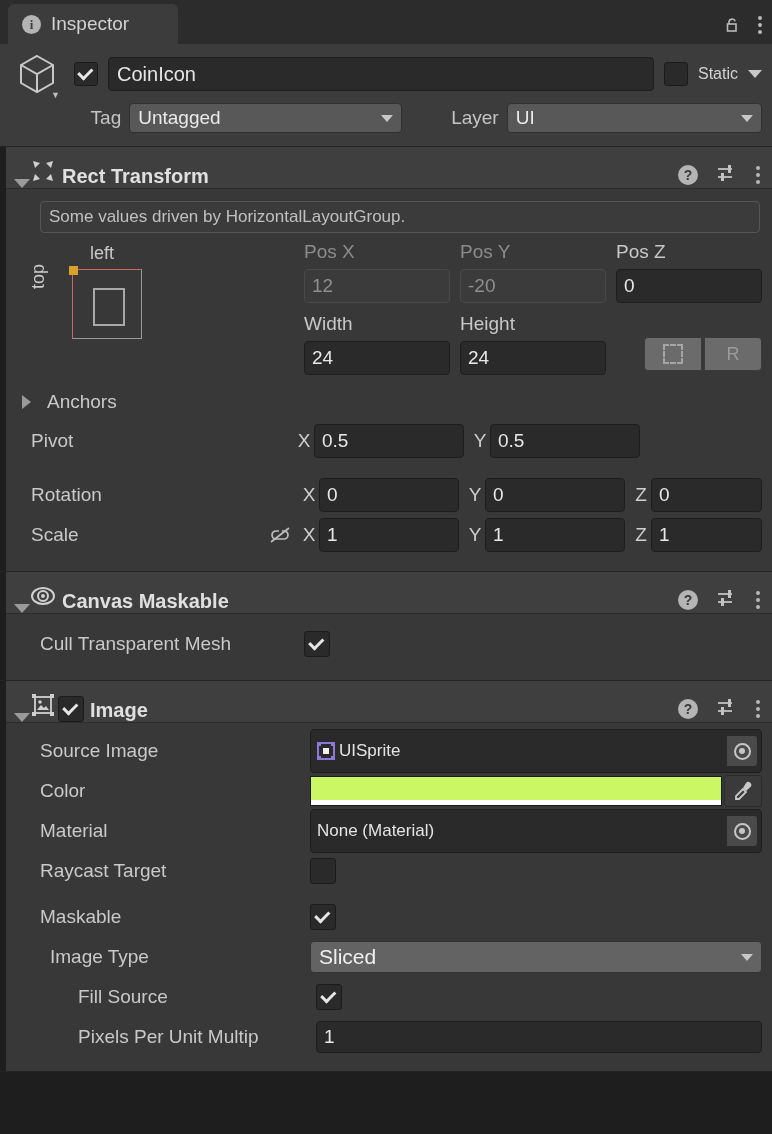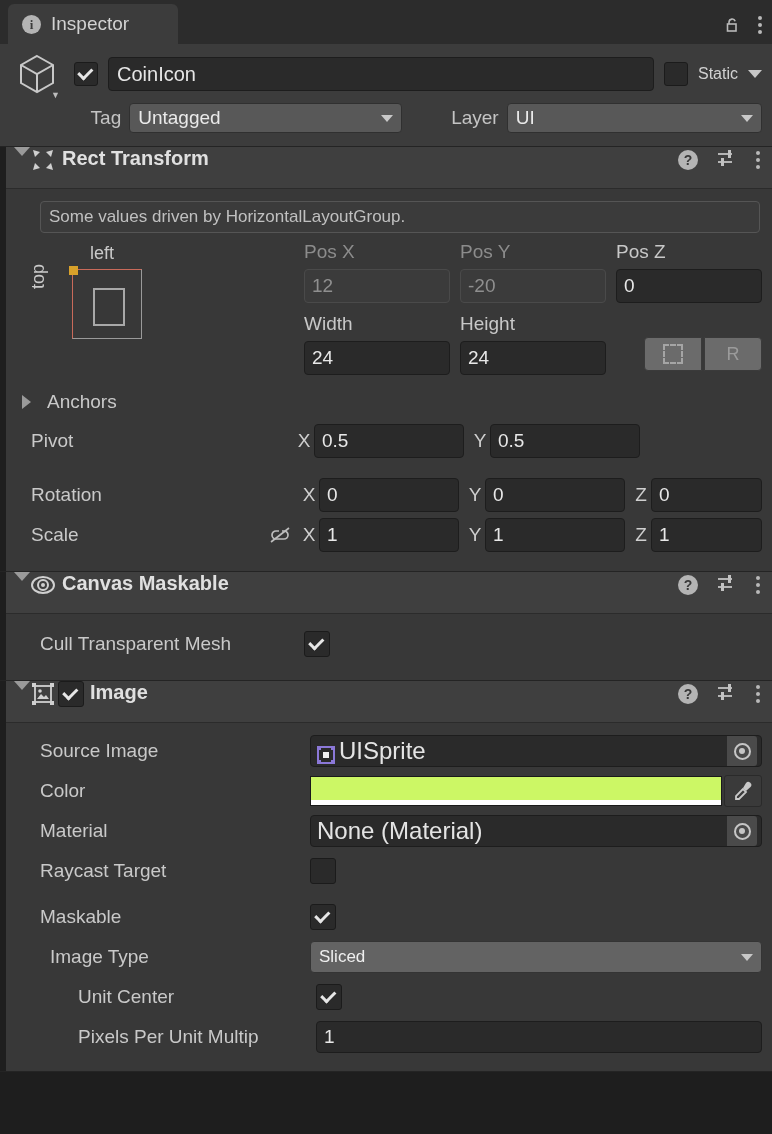--- a/index.html
+++ b/index.html
@@ -85,21 +85,21 @@
   .caret-dn.sm { border-left-width: 6px; border-right-width: 6px; border-top-width: 7px; }
 
   
   .page { background: #1e1e1e; }
   .comp { background: #383838; border-bottom: 1px solid #242424; position: relative; }
   .comp::before {
     content: ""; position: absolute; left: 0; top: 0; bottom: 0;
     width: 6px; background: #1e1e1e;
   }
   .comp-head {
-    height: 42px; background: #3f3f3f; display: flex; align-items: flex-start;
+    height: 42px; background: #3f3f3f; display: flex; align-items: flex-end;
     padding-left: 14px; gap: 0; border-bottom: 1px solid #2b2b2b;
   }
   .foldout {
     width: 0; height: 0; border-left: 8px solid transparent;
     border-right: 8px solid transparent; border-top: 9px solid #9a9a9a;
     flex: none; cursor: pointer;
   }
   .comp-title { color: #e0e0e0; font-size: 20px; font-weight: bold; margin-left: 6px; }
   .comp-head-right {
     margin-left: auto; display: flex; align-items: center; gap: 18px; padding-right: 12px;
@@ -156,23 +156,23 @@
 
   .prop-row { display: flex; align-items: center; height: 40px; gap: 0; }
   .prop-label { color: #c9c9c9; font-size: 19px; }
   .axis { color: #cfcfcf; font-size: 19px; width: 20px; text-align: center; flex: none; }
   .anchors-row { display: flex; align-items: center; height: 38px; gap: 8px; }
 
   
   .img-row { display: flex; align-items: center; height: 40px; }
   .img-label { color: #c9c9c9; font-size: 19px; flex: none; }
   .objfield {
-    flex: 1; height: 32px; background: #2a2a2a; border: 1px solid #1d1d1d; border-radius: 4px;
+    flex: 1; height: 44px; background: #2a2a2a; border: 1px solid #1d1d1d; border-radius: 4px;
     display: flex; align-items: center; padding: 0 4px 0 6px; gap: 4px;
-    color: #e4e4e4; font-size: 24px;
+    color: #e4e4e4; font-size: 17px;
   }
   .obj-pick {
     width: 30px; height: 30px; flex: none; margin-left: auto;
     display: flex; align-items: center; justify-content: center;
     background: #4a4a4a; border-radius: 0 3px 3px 0;
   }
   .ring { width: 17px; height: 17px; border: 2px solid #c6c6c6; border-radius: 50%;
           display: flex; align-items: center; justify-content: center; }
   .ring i { width: 6px; height: 6px; border-radius: 50%; background: #c6c6c6; display: block; }
   .sprite-ico { width: 18px; height: 18px; position: relative; flex: none; }
@@ -190,21 +190,21 @@
     width: 26px; height: 26px; background: #2a2a2a; border: 1px solid #1b1b1b;
     border-radius: 3px; display: flex; align-items: center; justify-content: center; flex: none;
   }
   .small-chk.on::after {
     content: ""; width: 11px; height: 6px;
     border-left: 3px solid #e6e6e6; border-bottom: 3px solid #e6e6e6;
     transform: rotate(-45deg) translate(1px,-2px);
   }
   .wide-dd {
     flex: 1; height: 32px; background: #636363; border: 1px solid #343434; border-radius: 4px;
-    color: #efefef; font-size: 17px; padding: 0 8px;
+    color: #efefef; font-size: 21px; padding: 0 8px;
     display: flex; align-items: center; justify-content: space-between;
   }
   .txtfield {
     flex: 1; height: 32px; background: #2a2a2a; border: 1px solid #1d1d1d; border-radius: 4px;
     color: #e8e8e8; font-size: 19px; padding: 0 7px; display: flex; align-items: center;
   }
   .foldout-inline {
     width: 0; height: 0; border-top: 7px solid transparent; border-bottom: 7px solid transparent;
     border-left: 9px solid #9a9a9a; margin-right: 8px; flex: none;
   }
@@ -523,21 +523,21 @@
 
       <div class="img-row">
         <span class="img-label" style="width:296px; padding-left:36px;">Image Type</span>
         <div class="wide-dd">
           <span>Sliced</span>
           <span class="caret-dn sm"></span>
         </div>
       </div>
 
       <div class="img-row">
-        <span class="img-label" style="width:302px; padding-left:64px;">Unit Center</span>
+        <span class="img-label" style="width:302px; padding-left:64px;">Fill Source</span>
         <div class="small-chk on"></div>
       </div>
 
       <div class="img-row">
         <span class="img-label" style="width:302px; padding-left:64px;">Pixels Per Unit Multip</span>
         <div class="txtfield">1</div>
       </div>
       <div style="height:4px"></div>
     </div>
   </div>

